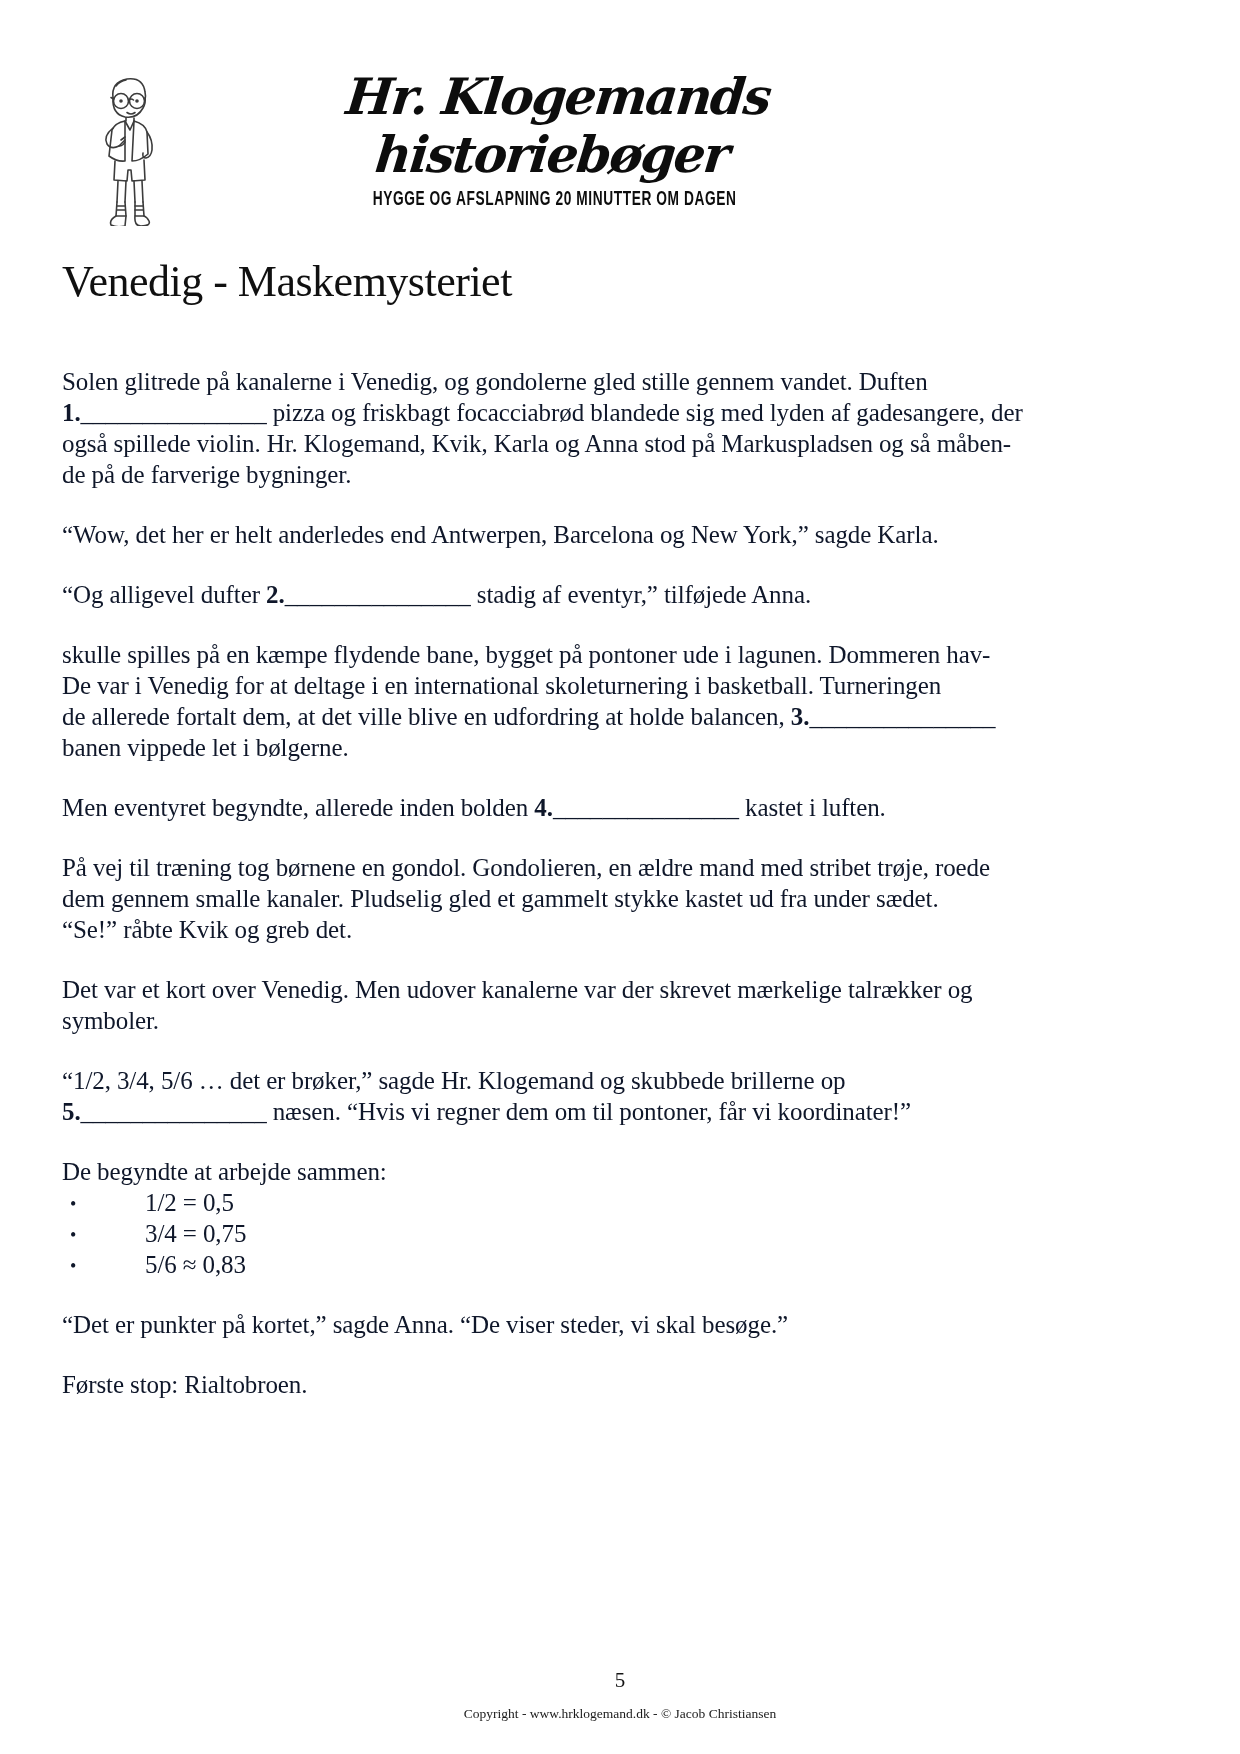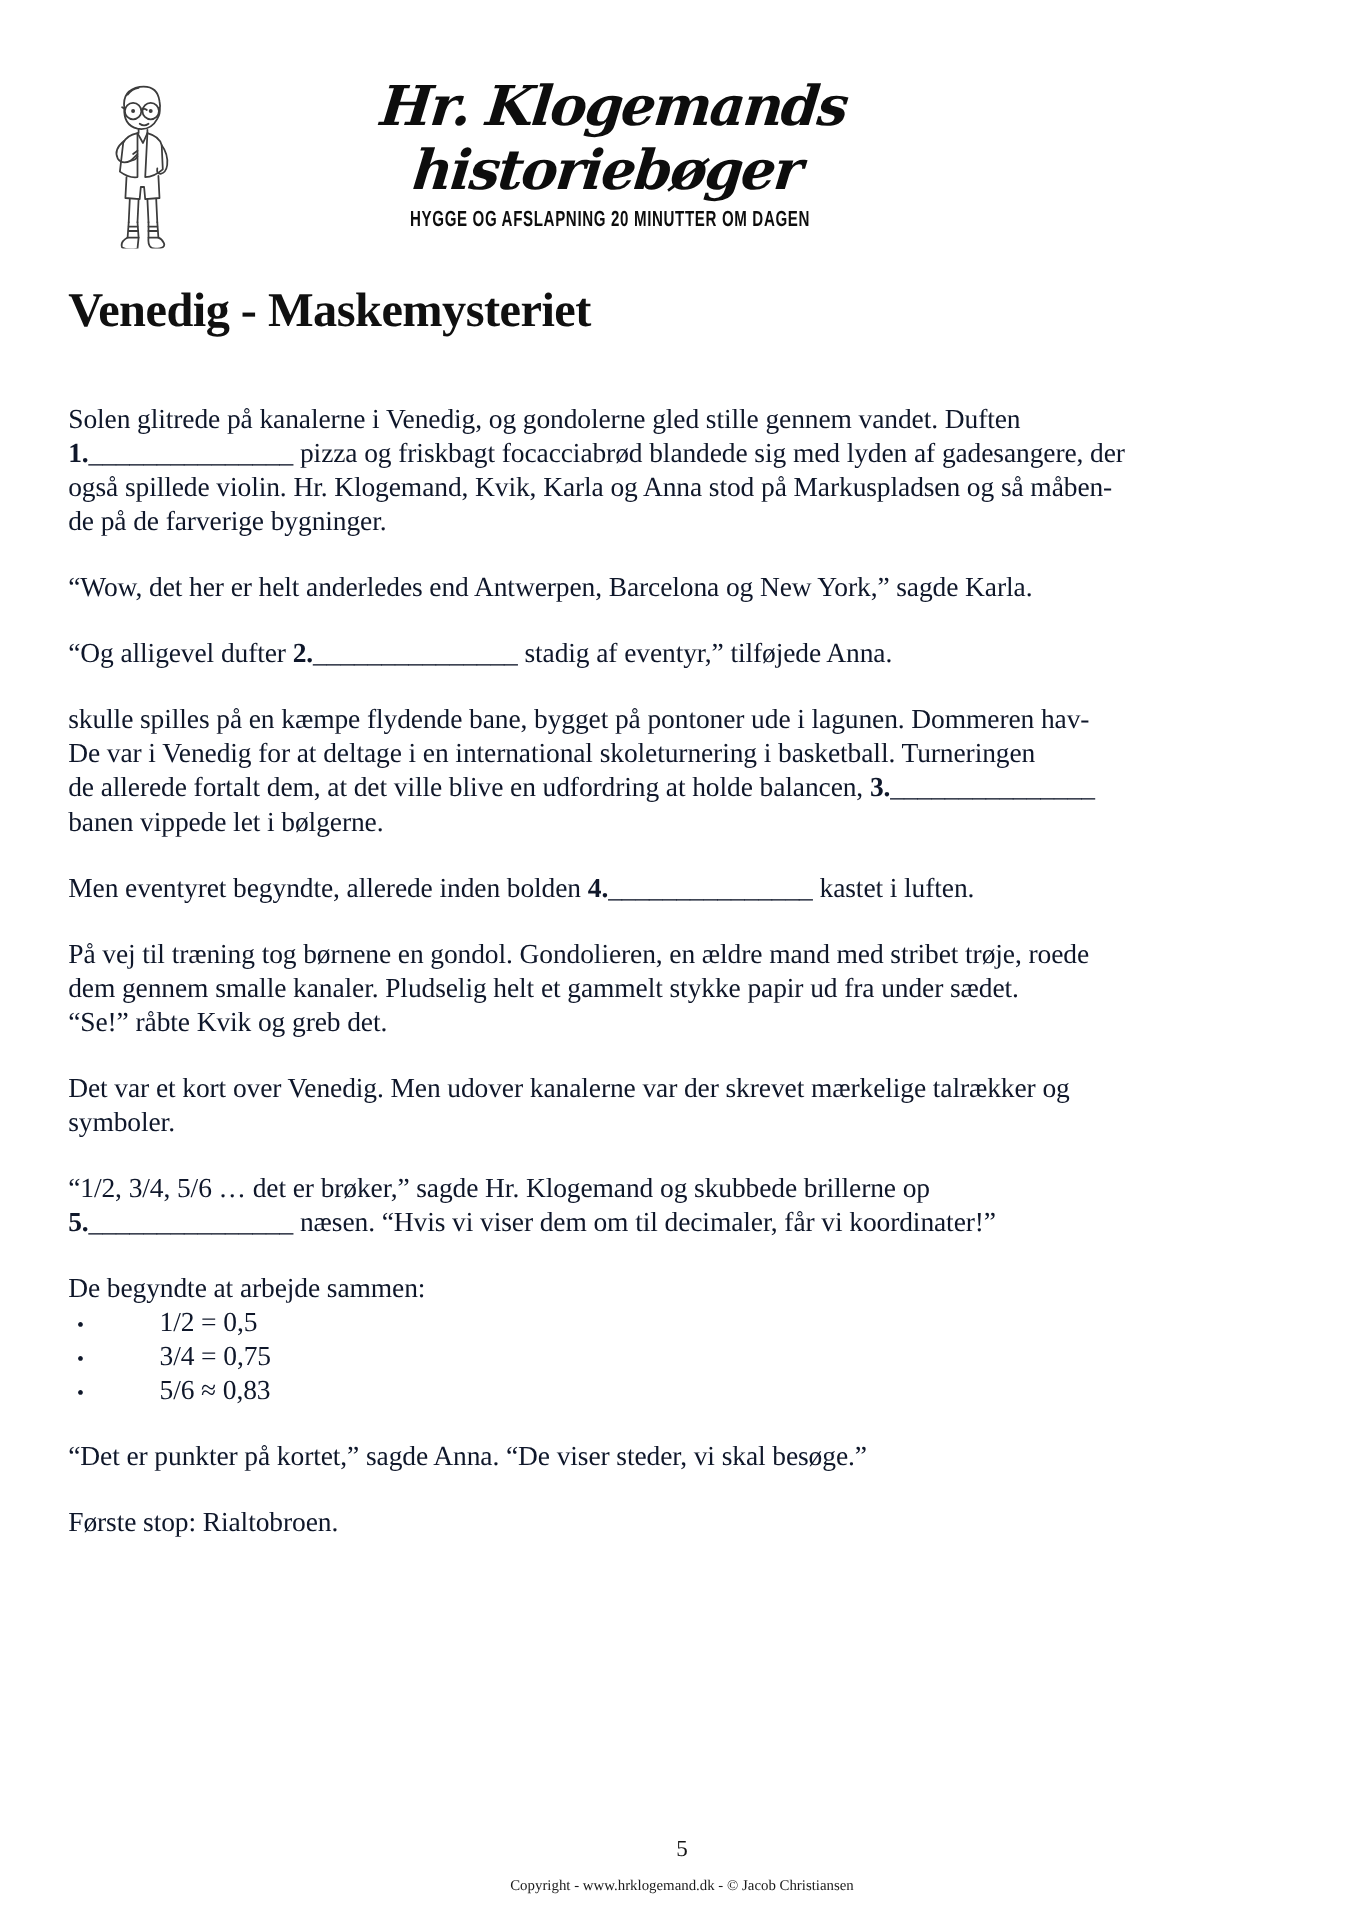--- a/index.html
+++ b/index.html
@@ -22,21 +22,21 @@
   .brand-subtitle{
     display:inline-block;margin-top:4px;
     font-family:"Liberation Sans", sans-serif;font-weight:700;
     font-size:14px;letter-spacing:0.6px;color:#0d0d0d;
     transform:scale(0.98,1.42);transform-origin:center top;
   }
 
   
   h1{
     position:absolute;top:256px;left:62px;margin:0;
-    font-size:44px;font-weight:bold;letter-spacing:-0.5px;color:#101010;
+    font-size:44px;font-weight:normal;letter-spacing:-0.5px;color:#101010;
   }
   #story{
     position:absolute;top:366px;left:62px;width:1110px;
     font-size:25px;line-height:31px;letter-spacing:-0.1px;color:#0f172a;
   }
   .paragraph{margin:0 0 29px 0;}
   .line{white-space:nowrap;}
   .b{font-weight:bold;}
   .bullet-row{position:relative;padding-left:83px;}
   .bullet-dot{position:absolute;left:8px;top:2px;font-size:18px;}
@@ -123,30 +123,30 @@
         <div class="line"><span>skulle spilles på en kæmpe flydende bane, bygget på pontoner ude i lagunen. Dommeren hav-</span></div>
         <div class="line"><span>De var i Venedig for at deltage i en international skoleturnering i basketball. Turneringen</span></div>
         <div class="line"><span>de allerede fortalt dem, at det ville blive en udfordring at holde balancen, </span><span class="b">3.</span><span>_______________</span></div>
         <div class="line"><span>banen vippede let i bølgerne.</span></div>
       </div>
       <div class="paragraph">
         <div class="line"><span>Men eventyret begyndte, allerede inden bolden </span><span class="b">4.</span><span>_______________ kastet i luften.</span></div>
       </div>
       <div class="paragraph">
         <div class="line"><span>På vej til træning tog børnene en gondol. Gondolieren, en ældre mand med stribet trøje, roede</span></div>
-        <div class="line"><span>dem gennem smalle kanaler. Pludselig helt et gammelt stykke papir ud fra under sædet.</span></div>
+        <div class="line"><span>dem gennem smalle kanaler. Pludselig gled et gammelt stykke kastet ud fra under sædet.</span></div>
         <div class="line"><span>“Se!” råbte Kvik og greb det.</span></div>
       </div>
       <div class="paragraph">
         <div class="line"><span>Det var et kort over Venedig. Men udover kanalerne var der skrevet mærkelige talrækker og</span></div>
         <div class="line"><span>symboler.</span></div>
       </div>
       <div class="paragraph">
         <div class="line"><span>“1/2, 3/4, 5/6 … det er brøker,” sagde Hr. Klogemand og skubbede brillerne op</span></div>
-        <div class="line"><span class="b">5.</span><span>_______________ næsen. “Hvis vi viser dem om til decimaler, får vi koordinater!”</span></div>
+        <div class="line"><span class="b">5.</span><span>_______________ næsen. “Hvis vi regner dem om til pontoner, får vi koordinater!”</span></div>
       </div>
       <div class="paragraph">
         <div class="line"><span>De begyndte at arbejde sammen:</span></div>
         <div class="line bullet-row"><span class="bullet-dot">•</span><span>1/2 = 0,5</span></div>
         <div class="line bullet-row"><span class="bullet-dot">•</span><span>3/4 = 0,75</span></div>
         <div class="line bullet-row"><span class="bullet-dot">•</span><span>5/6 ≈ 0,83</span></div>
       </div>
       <div class="paragraph">
         <div class="line"><span>“Det er punkter på kortet,” sagde Anna. “De viser steder, vi skal besøge.”</span></div>
       </div>

